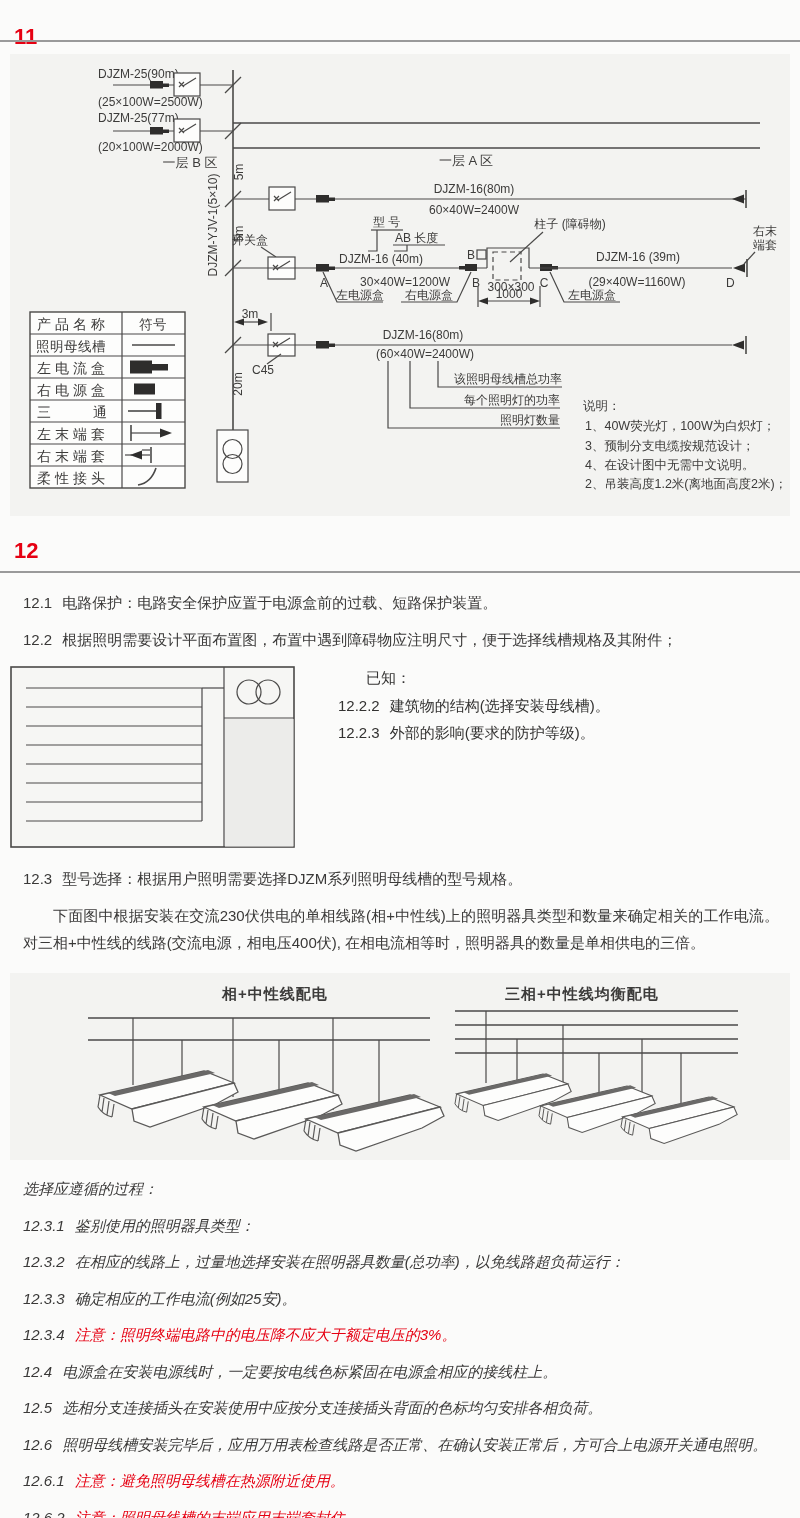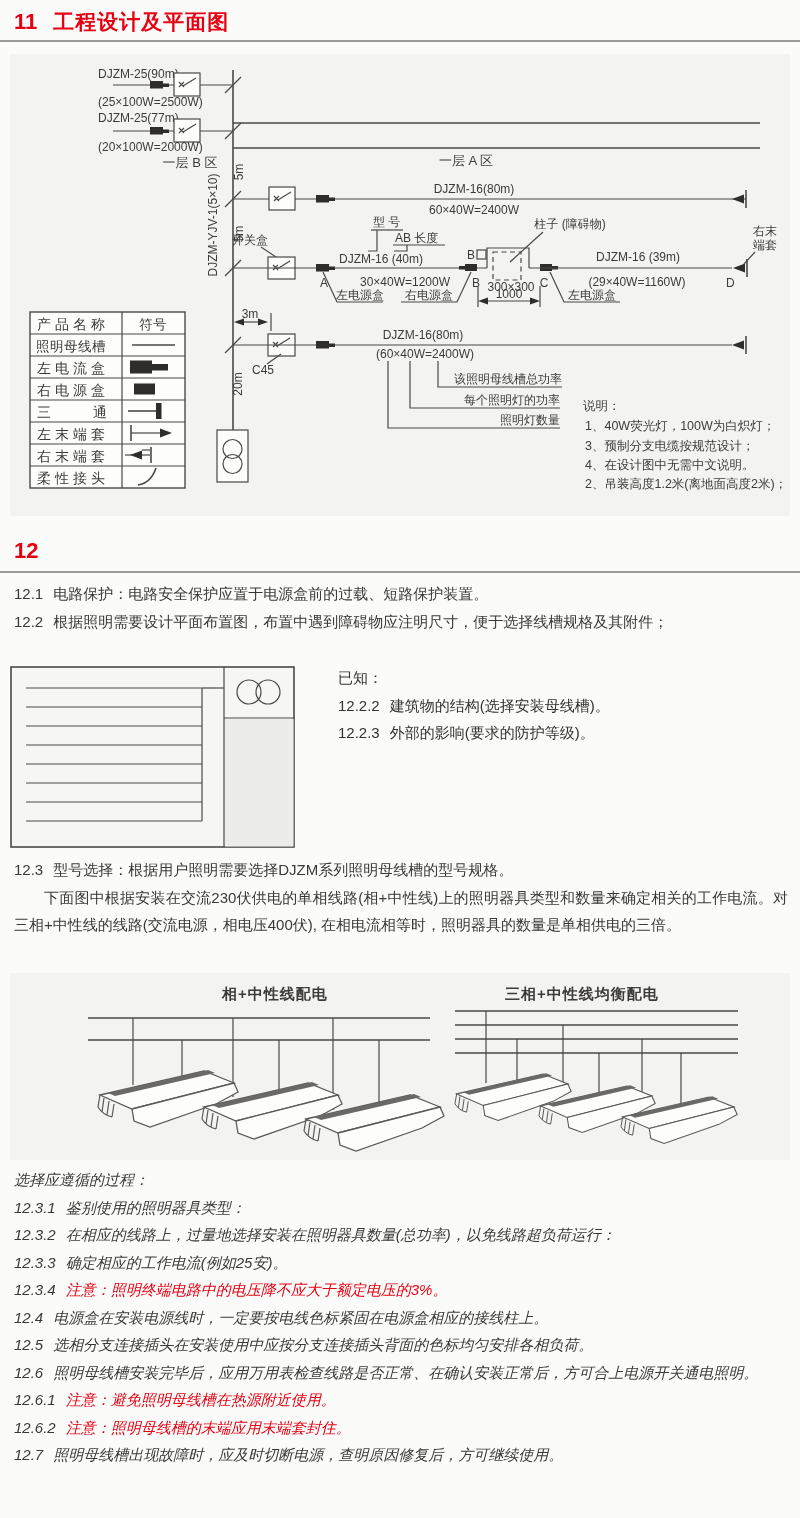--- a/index.html
+++ b/index.html
@@ -11,21 +11,21 @@
   }
   
   .sec-head{position:absolute;left:14px;display:flex;align-items:baseline;gap:12px;}
   .sec-num{font-size:22px;font-weight:bold;color:#e60012;}
   .sec-title{font-size:21px;font-weight:bold;color:#e60012;letter-spacing:1px;}
   .rule{position:absolute;left:0;width:800px;height:2px;background:#9a9a9a;}
   
   .panel{position:absolute;background:#f3f3f1;}
   
   .tblock{position:absolute;left:14px;width:774px;font-size:15px;line-height:27.5px;color:#3a3938;font-weight:500;}
-  .para{padding-left:55px;text-indent:-55px;margin:0;}
+  .para{padding-left:55px;text-indent:-55px;margin:9px;}
   .pnum{padding-right:10px;}
   .red{color:#e60012;}
   .indent2{ text-indent:2em; padding-left:0;}
   
   .known{position:absolute;left:338px;top:664px;width:452px;font-size:15px;line-height:27.5px;font-weight:500;}
   .known .kp{padding-left:62px;text-indent:-62px;margin:0;}
   
   svg text{fill:#3c3b3a;font-family:"Liberation Sans","DejaVu Sans",sans-serif;font-size:12px;}
   svg .ln{stroke:#4a4948;stroke-width:1.2;fill:none;}
   svg .ln2{stroke:#4a4948;stroke-width:1.6;fill:none;}
@@ -36,23 +36,22 @@
   svg .note{font-size:12.5px;}
   svg .leg{font-size:14px;letter-spacing:4px;}
   svg .leg-tight{font-size:13.5px;letter-spacing:0.5px;}
   svg .leg-wide{font-size:14px;letter-spacing:42px;}
   svg .ttl{font-size:15px;font-weight:bold;letter-spacing:1px;}
   .fig2{position:absolute;left:10px;top:666px;}
 </style>
 </head>
 <body>
 
-<div class="sec-head" style="top:8px;gap:16px;">
+<div class="sec-head" style="top:24px;gap:16px;">
   <span class="sec-num">11</span>
-  <span class="sec-title">工程设计及平面图</span>
 </div>
 <div class="rule" style="top:40px;"></div>
 
 <div class="panel" style="left:10px;top:54px;width:780px;height:462px;">
 <svg width="780" height="462" viewBox="0 0 780 462">
 
   <line class="ln2" x1="223" y1="16" x2="223" y2="376"></line>
 
   <rect class="box" x="207" y="376" width="31" height="52"></rect>
   <circle class="ln" cx="222.5" cy="395" r="9.5"></circle>
@@ -278,21 +277,21 @@
     <g class="row">
           <line class="ln" x1="16" y1="136" x2="192" y2="136"></line>
         </g>
     <g class="row">
           <line class="ln" x1="16" y1="155" x2="192" y2="155"></line>
         </g>
   </g>
 </svg>
 </div>
 <div class="known">
-  <p class="kp" style="padding-left:0;text-indent:0;">已知：</p>
+  <p class="kp" style="padding-left:0;text-indent:0;margin-left:28px;">已知：</p>
   <p class="kp"><span class="pnum">12.2.2</span><span>建筑物的结构(选择安装母线槽)。</span></p>
   <p class="kp"><span class="pnum">12.2.3</span><span>外部的影响(要求的防护等级)。</span></p>
 </div>
 
 <div class="tblock" style="top:856px;">
   <p class="para"><span class="pnum">12.3</span><span>型号选择：根据用户照明需要选择DJZM系列照明母线槽的型号规格。</span></p>
   <p class="para indent2" style="text-align:justify;">下面图中根据安装在交流230伏供电的单相线路(相+中性线)上的照明器具类型和数量来确定相关的工作电流。对三相+中性线的线路(交流电源，相电压400伏), 在相电流相等时，照明器具的数量是单相供电的三倍。</p>
 </div>
 
 <div class="panel" style="left:10px;top:973px;width:780px;height:187px;">

